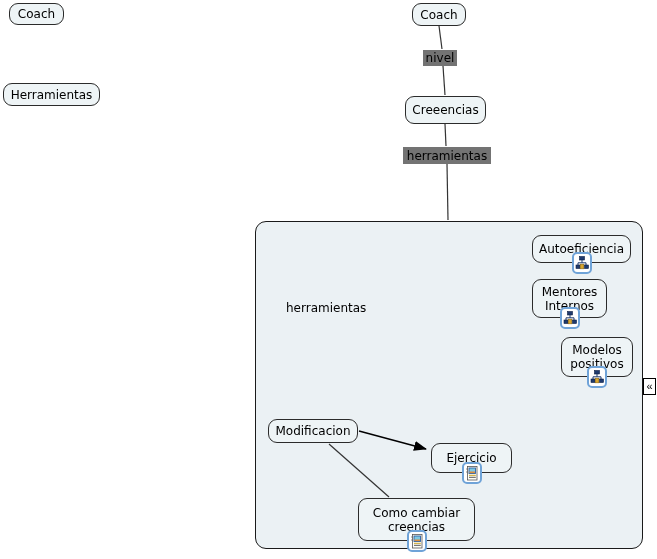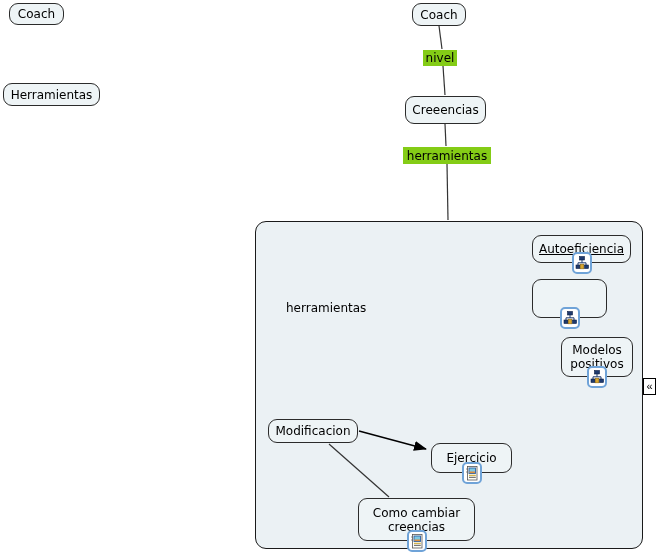--- a/index.html
+++ b/index.html
@@ -7,21 +7,21 @@
     position:relative;width:657px;height:559px;overflow:hidden;background:#ffffff;
     font-family:"DejaVu Sans","Liberation Sans",sans-serif;color:#000;
   }
   .cnode{
     position:absolute;box-sizing:border-box;
     background:#eef4f6;border:1px solid #2b2b2b;border-radius:9px;
     display:flex;align-items:center;justify-content:center;text-align:center;
     font-size:12px;line-height:14px;padding:1px 4px;z-index:5;
   }
   .linklabel{
-    position:absolute;box-sizing:border-box;background:#84cc16;
+    position:absolute;box-sizing:border-box;background:#737373;
     font-size:12px;display:flex;align-items:center;justify-content:center;
     z-index:4;
   }
   #bigbox{
     position:absolute;left:255px;top:221px;width:388px;height:328px;
     box-sizing:border-box;background:#ebf1f4;border:1.5px solid #1a1a1a;
     border-radius:11px;z-index:1;
   }
   #bigbox-label{
     position:absolute;left:286px;top:301px;font-size:12px;z-index:3;
@@ -38,21 +38,21 @@
     box-sizing:border-box;background:#ffffff;border:1px solid #000;
     display:flex;align-items:center;justify-content:center;
     font-size:11px;line-height:11px;z-index:7;cursor:pointer;padding:0;
   }
   
   #n-coach-left       {left:9px;  top:3px;  width:55px; height:22px;}
   #n-creencias-left   {left:6px;  top:43px; width:74px; height:23px;}
   #n-herramientas-left{left:3px;  top:83px; width:97px; height:23px;}
   #n-coach-main       {left:412px;top:3px;  width:54px; height:23px;}
   #n-creeencias       {left:405px;top:96px; width:81px; height:28px;align-items:center;}
-  #n-autoeficiencia   {left:532px;top:235px;width:99px; height:28px;text-decoration:underline;}
+  #n-autoeficiencia   {left:532px;top:235px;width:99px; height:28px;}
   #n-mentores         {left:532px;top:279px;width:75px; height:39px;}
   #n-modelos          {left:533px;top:337px;width:72px; height:40px;margin-left:28px;}
   #n-integrar         {left:398px;top:350px;width:84px; height:58px;}
   #n-modificacion     {left:268px;top:419px;width:90px; height:24px;justify-content:center;}
   #n-ejercicio        {left:431px;top:443px;width:81px; height:30px;}
   #n-comocambiar      {left:358px;top:498px;width:117px;height:43px;}
   #lbl-nivel          {left:423px;top:50px; width:34px; height:16px;}
   #lbl-herramientas   {left:403px;top:147px;width:88px; height:17px;}
 </style>
 </head>
@@ -107,20 +107,21 @@
         <line x1="3" y1="6.8" x2="3" y2="9" stroke="#1f3a6e" stroke-width="1"></line>
         <line x1="11" y1="6.8" x2="11" y2="9" stroke="#1f3a6e" stroke-width="1"></line>
         <rect x="1" y="9" width="4" height="3.5" fill="#1f3a6e" stroke="#0d1f44" stroke-width="0.6"></rect>
         <rect x="5.2" y="8.2" width="3.6" height="4.6" fill="#d9a62e" stroke="#8a6510" stroke-width="0.6"></rect>
         <rect x="9.5" y="9" width="4" height="3.5" fill="#1f3a6e" stroke="#0d1f44" stroke-width="0.6"></rect>
       </svg>
     </span>
   </div>
 
   <div class="cnode" id="n-mentores">
+    <span>Mentores Internos</span>
     <span class="resicon">
       <svg width="14" height="14" viewBox="0 0 14 14">
         <rect x="4.5" y="0.5" width="5" height="3.5" fill="#1f3a6e" stroke="#0d1f44" stroke-width="0.6"></rect>
         <line x1="7" y1="4" x2="7" y2="6.8" stroke="#1f3a6e" stroke-width="1"></line>
         <line x1="3" y1="6.8" x2="11" y2="6.8" stroke="#1f3a6e" stroke-width="1"></line>
         <line x1="3" y1="6.8" x2="3" y2="9" stroke="#1f3a6e" stroke-width="1"></line>
         <line x1="11" y1="6.8" x2="11" y2="9" stroke="#1f3a6e" stroke-width="1"></line>
         <rect x="1" y="9" width="4" height="3.5" fill="#1f3a6e" stroke="#0d1f44" stroke-width="0.6"></rect>
         <rect x="5.2" y="8.2" width="3.6" height="4.6" fill="#d9a62e" stroke="#8a6510" stroke-width="0.6"></rect>
         <rect x="9.5" y="9" width="4" height="3.5" fill="#1f3a6e" stroke="#0d1f44" stroke-width="0.6"></rect>

